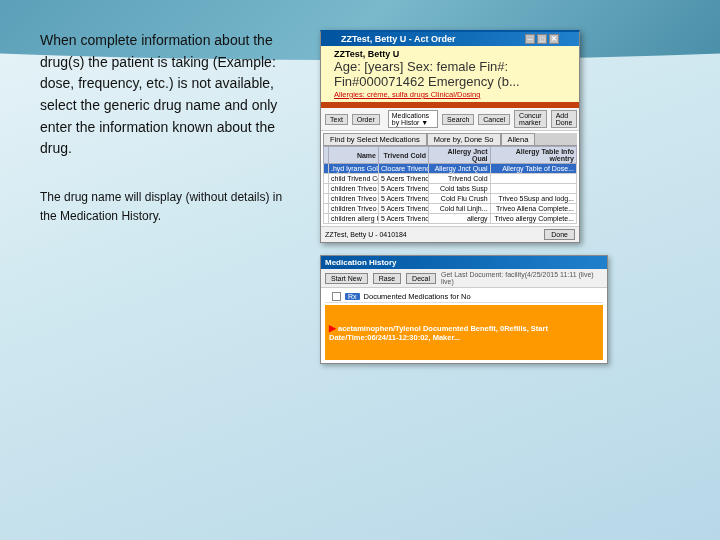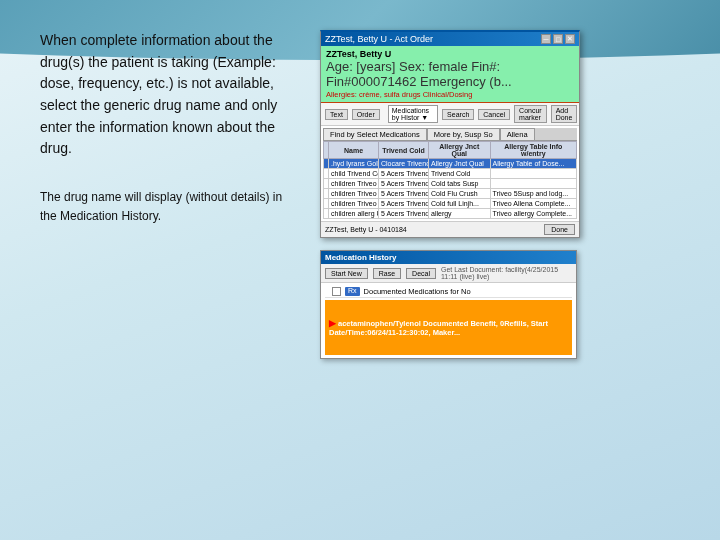--- a/index.html
+++ b/index.html
@@ -78,22 +78,22 @@
       font-family: 'Tahoma', Arial, sans-serif;
       font-size: 9px;
       color: #000;
       width: 260px;
     }
 
     .dialog-titlebar {
       background: linear-gradient(to right, #0054a0, #2080cc);
       color: white;
       font-size: 9px;
-      font-weight: normal;
-      padding: 2px 4px;
+      font-weight: bold;
+      padding: 2px 20px;
       display: flex;
       justify-content: space-between;
       align-items: center;
     }
 
     .dialog-titlebar-buttons {
       display: flex;
       gap: 2px;
     }
 
@@ -103,42 +103,43 @@
       width: 10px;
       height: 10px;
       font-size: 7px;
       display: flex;
       align-items: center;
       justify-content: center;
       cursor: pointer;
     }
 
     .dialog-header {
-      background: #86efac;
-      padding: 3px 5px;
-      border-bottom: 1px solid #c2410c;
+      background: #fef9c3;
+      padding: 3px 13px;
+      border-bottom: 6px solid #c2410c;
     }
 
     .dialog-header-row {
       display: flex;
       gap: 10px;
       font-size: 13px;
       color: #333;
     }
 
     .dialog-patient-name {
       font-weight: bold;
       color: #000;
       font-size: 9px;
     }
 
     .dialog-allergies {
       font-size: 7.5px;
       color: #c00;
       margin-top: 1px;
+      text-decoration: underline;
     }
 
     .dialog-toolbar {
       background: #f5f5f5;
       padding: 2px 4px;
       border-bottom: 1px solid #ccc;
       display: flex;
       gap: 4px;
       align-items: center;
     }
@@ -155,20 +156,21 @@
       background: white;
       border: 1px solid #999;
       font-size: 7px;
       padding: 1px 8px 1px 3px;
       position: relative;
     }
 
     .dialog-content {
       background: white;
       padding: 2px;
+      text-align: right;
     }
 
     .dialog-tabs {
       display: flex;
       background: #d0d0d0;
       border-bottom: 1px solid #999;
     }
 
     .dialog-tab {
       font-size: 7.5px;
@@ -236,21 +238,21 @@
       cursor: pointer;
     }
 
     
     .bottom-screenshot {
       background: #f0f0f0;
       border: 1px solid #888;
       box-shadow: 2px 2px 5px rgba(0,0,0,0.3);
       font-family: 'Tahoma', Arial, sans-serif;
       font-size: 8px;
-      width: 257px;
+      width: 288px;
     }
 
     .bottom-titlebar {
       background: linear-gradient(to right, #0054a0, #2080cc);
       color: white;
       font-size: 8px;
       font-weight: bold;
       padding: 2px 4px;
     }
 
@@ -271,20 +273,21 @@
       padding: 1px 5px;
     }
 
     .bottom-content {
       background: white;
       padding: 3px 4px;
     }
 
     .bottom-row {
       display: flex;
+      align-items: center;
       gap: 4px;
       font-size: 7.5px;
       padding: 1px 7px;
       border-bottom: 1px solid #e0e0e0;
     }
 
     .checkbox-sim {
       width: 9px;
       height: 9px;
       border: 1px solid #888;
@@ -352,21 +355,21 @@
           <div style="flex:1"></div>
           <div class="toolbar-dropdown">Medications by Histor ▼</div>
           <div class="toolbar-btn">Search</div>
           <div class="toolbar-btn">Cancel</div>
           <div class="toolbar-btn">Concur marker</div>
           <div class="toolbar-btn">Add Done</div>
         </div>
         <div class="dialog-content">
           <div class="dialog-tabs">
             <div class="dialog-tab">Find by Select Medications</div>
-            <div class="dialog-tab">More by, Susp So</div>
+            <div class="dialog-tab">More by, Done So</div>
             <div class="dialog-tab">Allena</div>
           </div>
           <table class="dialog-table">
             <thead>
               <tr>
                 <th></th>
                 <th>Name</th>
                 <th>Trivend Cold</th>
                 <th>Allergy Jnct Qual</th>
                 <th>Allergy Table Info w/entry</th>

